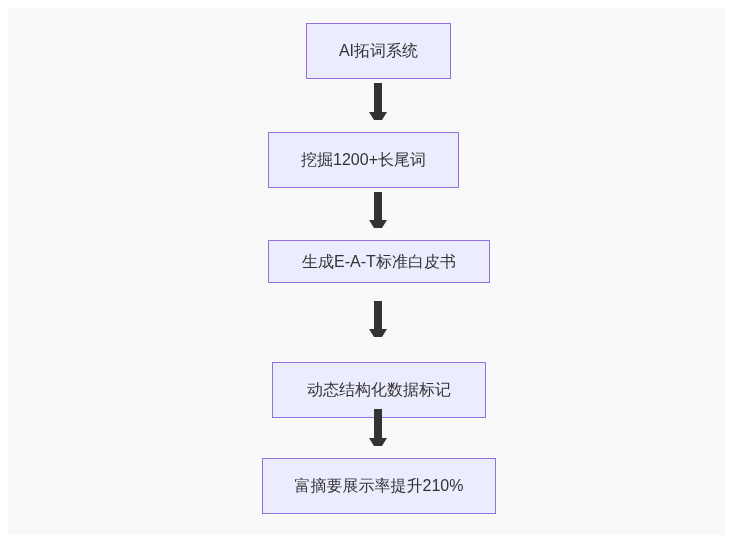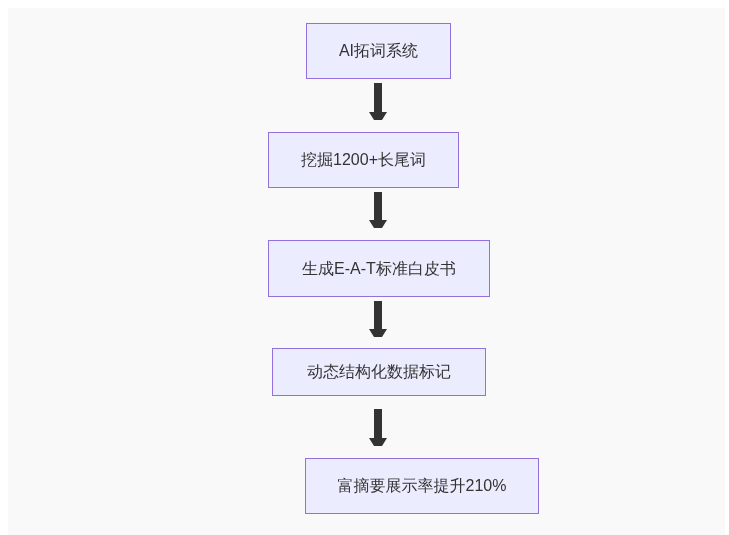--- a/index.html
+++ b/index.html
@@ -28,23 +28,23 @@
     background: var(--node-fill);
     border: 1px solid var(--node-border);
     color: var(--text);
     font-size: 16px;
     line-height: 1;
     text-align: center;
     white-space: nowrap;
   }
   .node-1 { left: 298px; top: 15px;  width: 145px; height: 56px; }
   .node-2 { left: 260px; top: 124px; width: 191px; height: 56px; }
-  .node-3 { left: 260px; top: 232px; width: 222px; height: 57px; }
-  .node-4 { left: 264px; top: 340px; width: 214px; height: 48px; }
-  .node-5 { left: 254px; top: 450px; width: 234px; height: 56px; margin-left: 43px; }
+  .node-3 { left: 260px; top: 232px; width: 222px; height: 43px; }
+  .node-4 { left: 264px; top: 354px; width: 214px; height: 56px; }
+  .node-5 { left: 254px; top: 450px; width: 234px; height: 56px; }
   .arrow {
     position: absolute;
     left: 365px;            
     width: 10px;
     display: flex;
     flex-direction: column;
     align-items: center;
   }
   .arrow-1 { top: 71px;  height: 53px; }
   .arrow-2 { top: 180px; height: 52px; }

